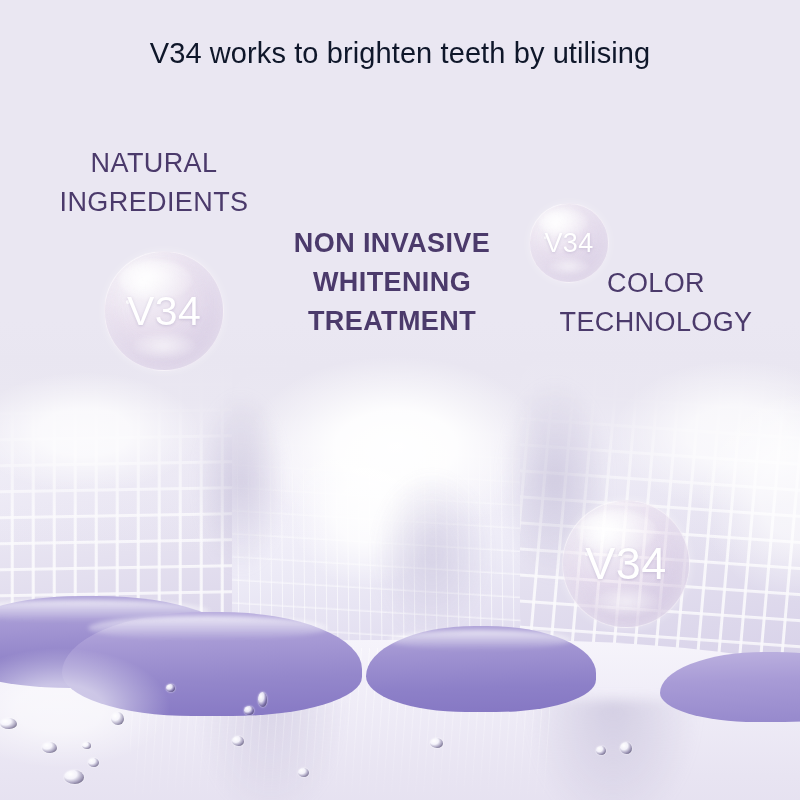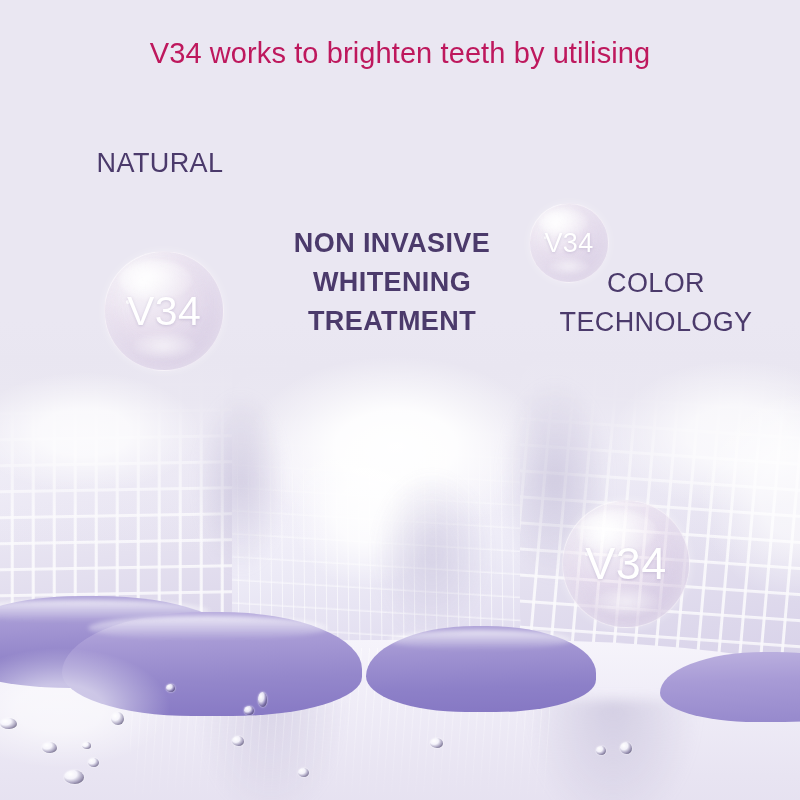--- a/index.html
+++ b/index.html
@@ -226,21 +226,21 @@
     position: absolute;
     text-align: center;
     color: #4b3a6b;
     font-size: 27px;
     line-height: 1.45;
     font-weight: 400;
     letter-spacing: 0.4px;
     white-space: nowrap;
     z-index: 20;
   }
-  #feat-natural { left: 30px;  top: 144px; width: 260px; }
+  #feat-natural { left: 24px;  top: 144px; width: 260px; }
   #feat-noninv  { left: 272px; top: 224px; width: 240px; font-weight: bold; }
   #feat-color   { left: 536px; top: 264px; width: 240px; }
 </style>
 </head>
 <body>
 
 <div id="poster" style="background: rgb(234, 231, 242);">
 
   <div class="photo">
 
@@ -338,26 +338,27 @@
   <div class="bubble" id="bubble-1" style="left: 529px; top: 203px; width: 78px; height: 78px;">
     <span class="bubble-dot" style="width: 3px; height: 3px; left: 14px; top: 32px;"></span>
     <span class="bubble-label" style="font-size: 27px;">V34</span>
   </div>
 
   <div class="bubble" id="bubble-2" style="left: 562px; top: 500px; width: 126px; height: 126px;">
     <span class="bubble-dot" style="width: 4px; height: 4px; left: 22px; top: 51px;"></span>
     <span class="bubble-label" style="font-size: 45px;">V34</span>
   </div>
 
-  <div class="headline" style="color: #be185d;">
+  <div class="headline" style="color: #0f172a;">
     <div>V34 works to brighten teeth by utilising</div>
   </div>
 
   <div class="feature" id="feat-natural" style="color: rgb(75, 58, 107);">
     <div>NATURAL</div>
+    <div>INGREDIENTS</div>
   </div>
 
   <div class="feature" id="feat-noninv" style="color: rgb(75, 58, 107);">
     <div>NON INVASIVE</div>
     <div>WHITENING</div>
     <div>TREATMENT</div>
   </div>
 
   <div class="feature" id="feat-color" style="color: rgb(75, 58, 107);">
     <div>COLOR</div>

